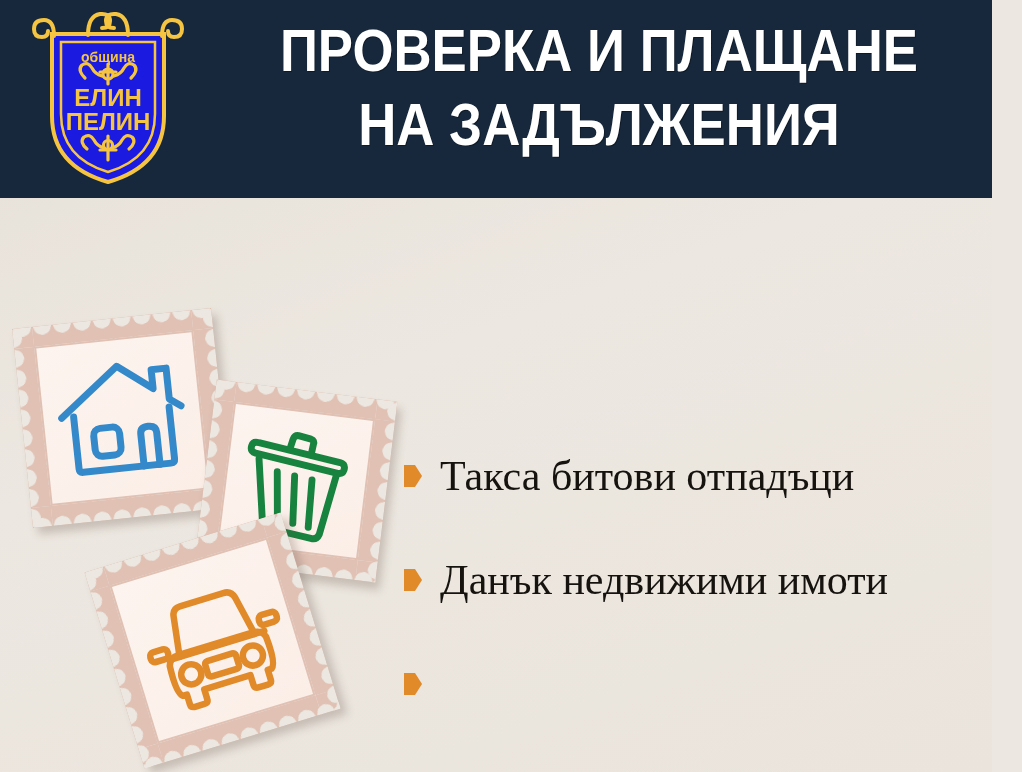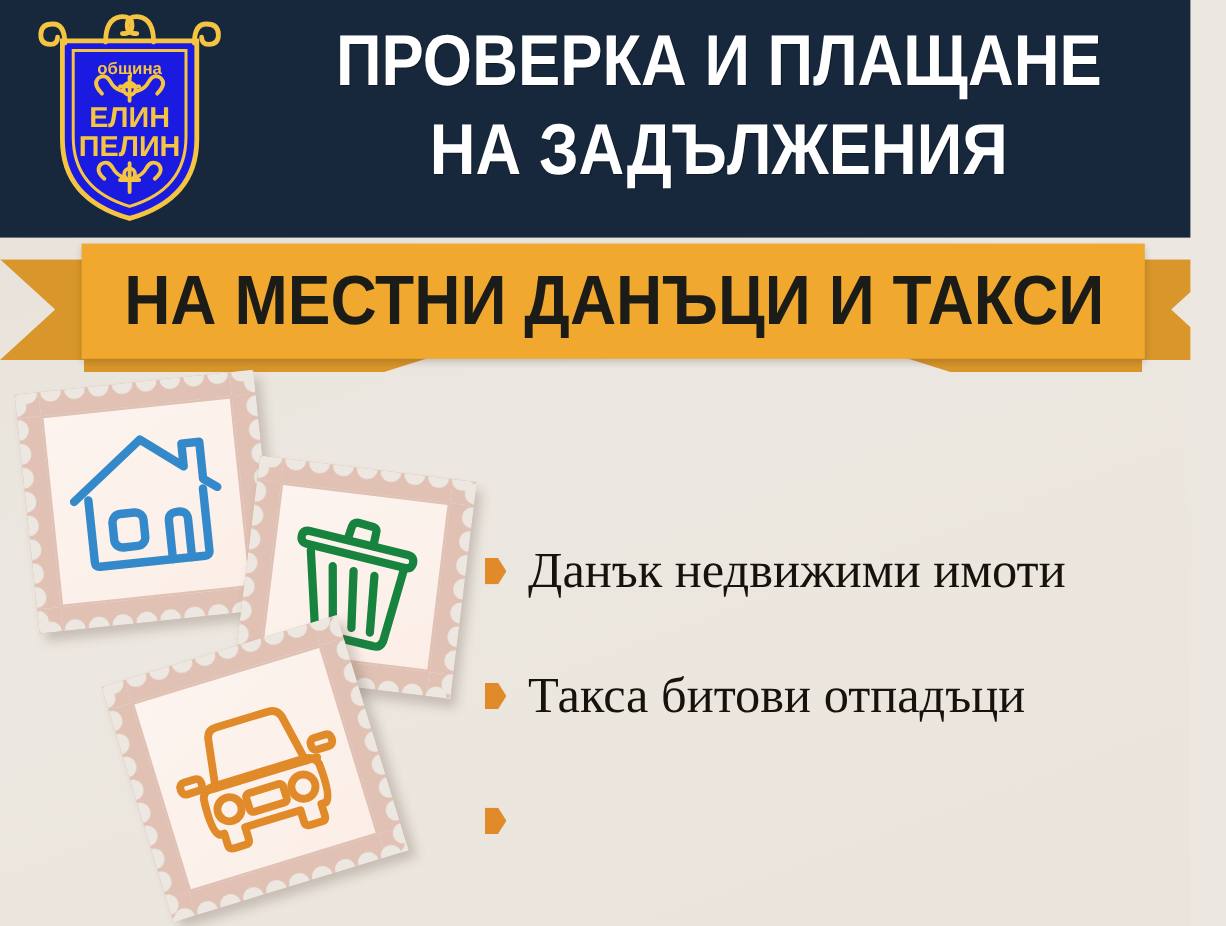--- a/index.html
+++ b/index.html
@@ -220,29 +220,20 @@
         <path d="M99 141 Q107 134 102 129 Q96 125 92 132 Q89 138 82 140"></path>
         <path d="M78 128 L78 152 M70 142 L86 142"></path>
         <circle cx="78" cy="137" r="4.5"></circle>
       </g>
     </svg>
   </div>
 
   <div class="header-title">ПРОВЕРКА И ПЛАЩАНЕ
 НА ЗАДЪЛЖЕНИЯ</div>
 
-  <div class="ribbon">
-    <div class="ribbon-tail left"></div>
-    <div class="ribbon-tail right"></div>
-    <div class="ribbon-fold-left"></div>
-    <div class="ribbon-fold-right"></div>
-    <div class="ribbon-main">
-      <div class="ribbon-text">НА МЕСТНИ ДАНЪЦИ И ТАКСИ</div>
-    </div>
-  </div>
 
   <div class="stamp" id="stamp-house">
     <div class="inner">
       <svg viewBox="0 0 156 156" xmlns="http://www.w3.org/2000/svg">
         <g fill="none" stroke="#3389c9" stroke-width="7" stroke-linecap="round" stroke-linejoin="round">
           <path d="M18 72 L78 26 L112 52 L112 33 L127 33 L127 64 L138 72"></path>
           <path d="M30 72 L30 124 Q30 128 34 128 L122 128 Q126 128 126 124 L126 72"></path>
           <rect x="48" y="86" width="26" height="28" rx="7"></rect>
           <path d="M95 128 L95 96 Q95 89 103 89 Q111 89 111 96 L111 128"></path>
         </g>
@@ -281,24 +272,24 @@
           <rect x="130" y="70" width="18" height="10" rx="4"></rect>
         </g>
       </svg>
     </div>
     <div class="scallop"></div>
   </div>
 
   <div class="tax-list">
     <div class="tax-item">
       <span class="bullet"></span>
-      <span class="tax-label">Данък недвижими имоти</span>
+      <span class="tax-label">Такса битови отпадъци</span>
     </div>
     <div class="tax-item">
       <span class="bullet"></span>
-      <span class="tax-label">Такса битови отпадъци</span>
+      <span class="tax-label">Данък недвижими имоти</span>
     </div>
     <div class="tax-item">
       <span class="bullet"></span>
     </div>
   </div>
 
 </div>
 
 </body></html>

